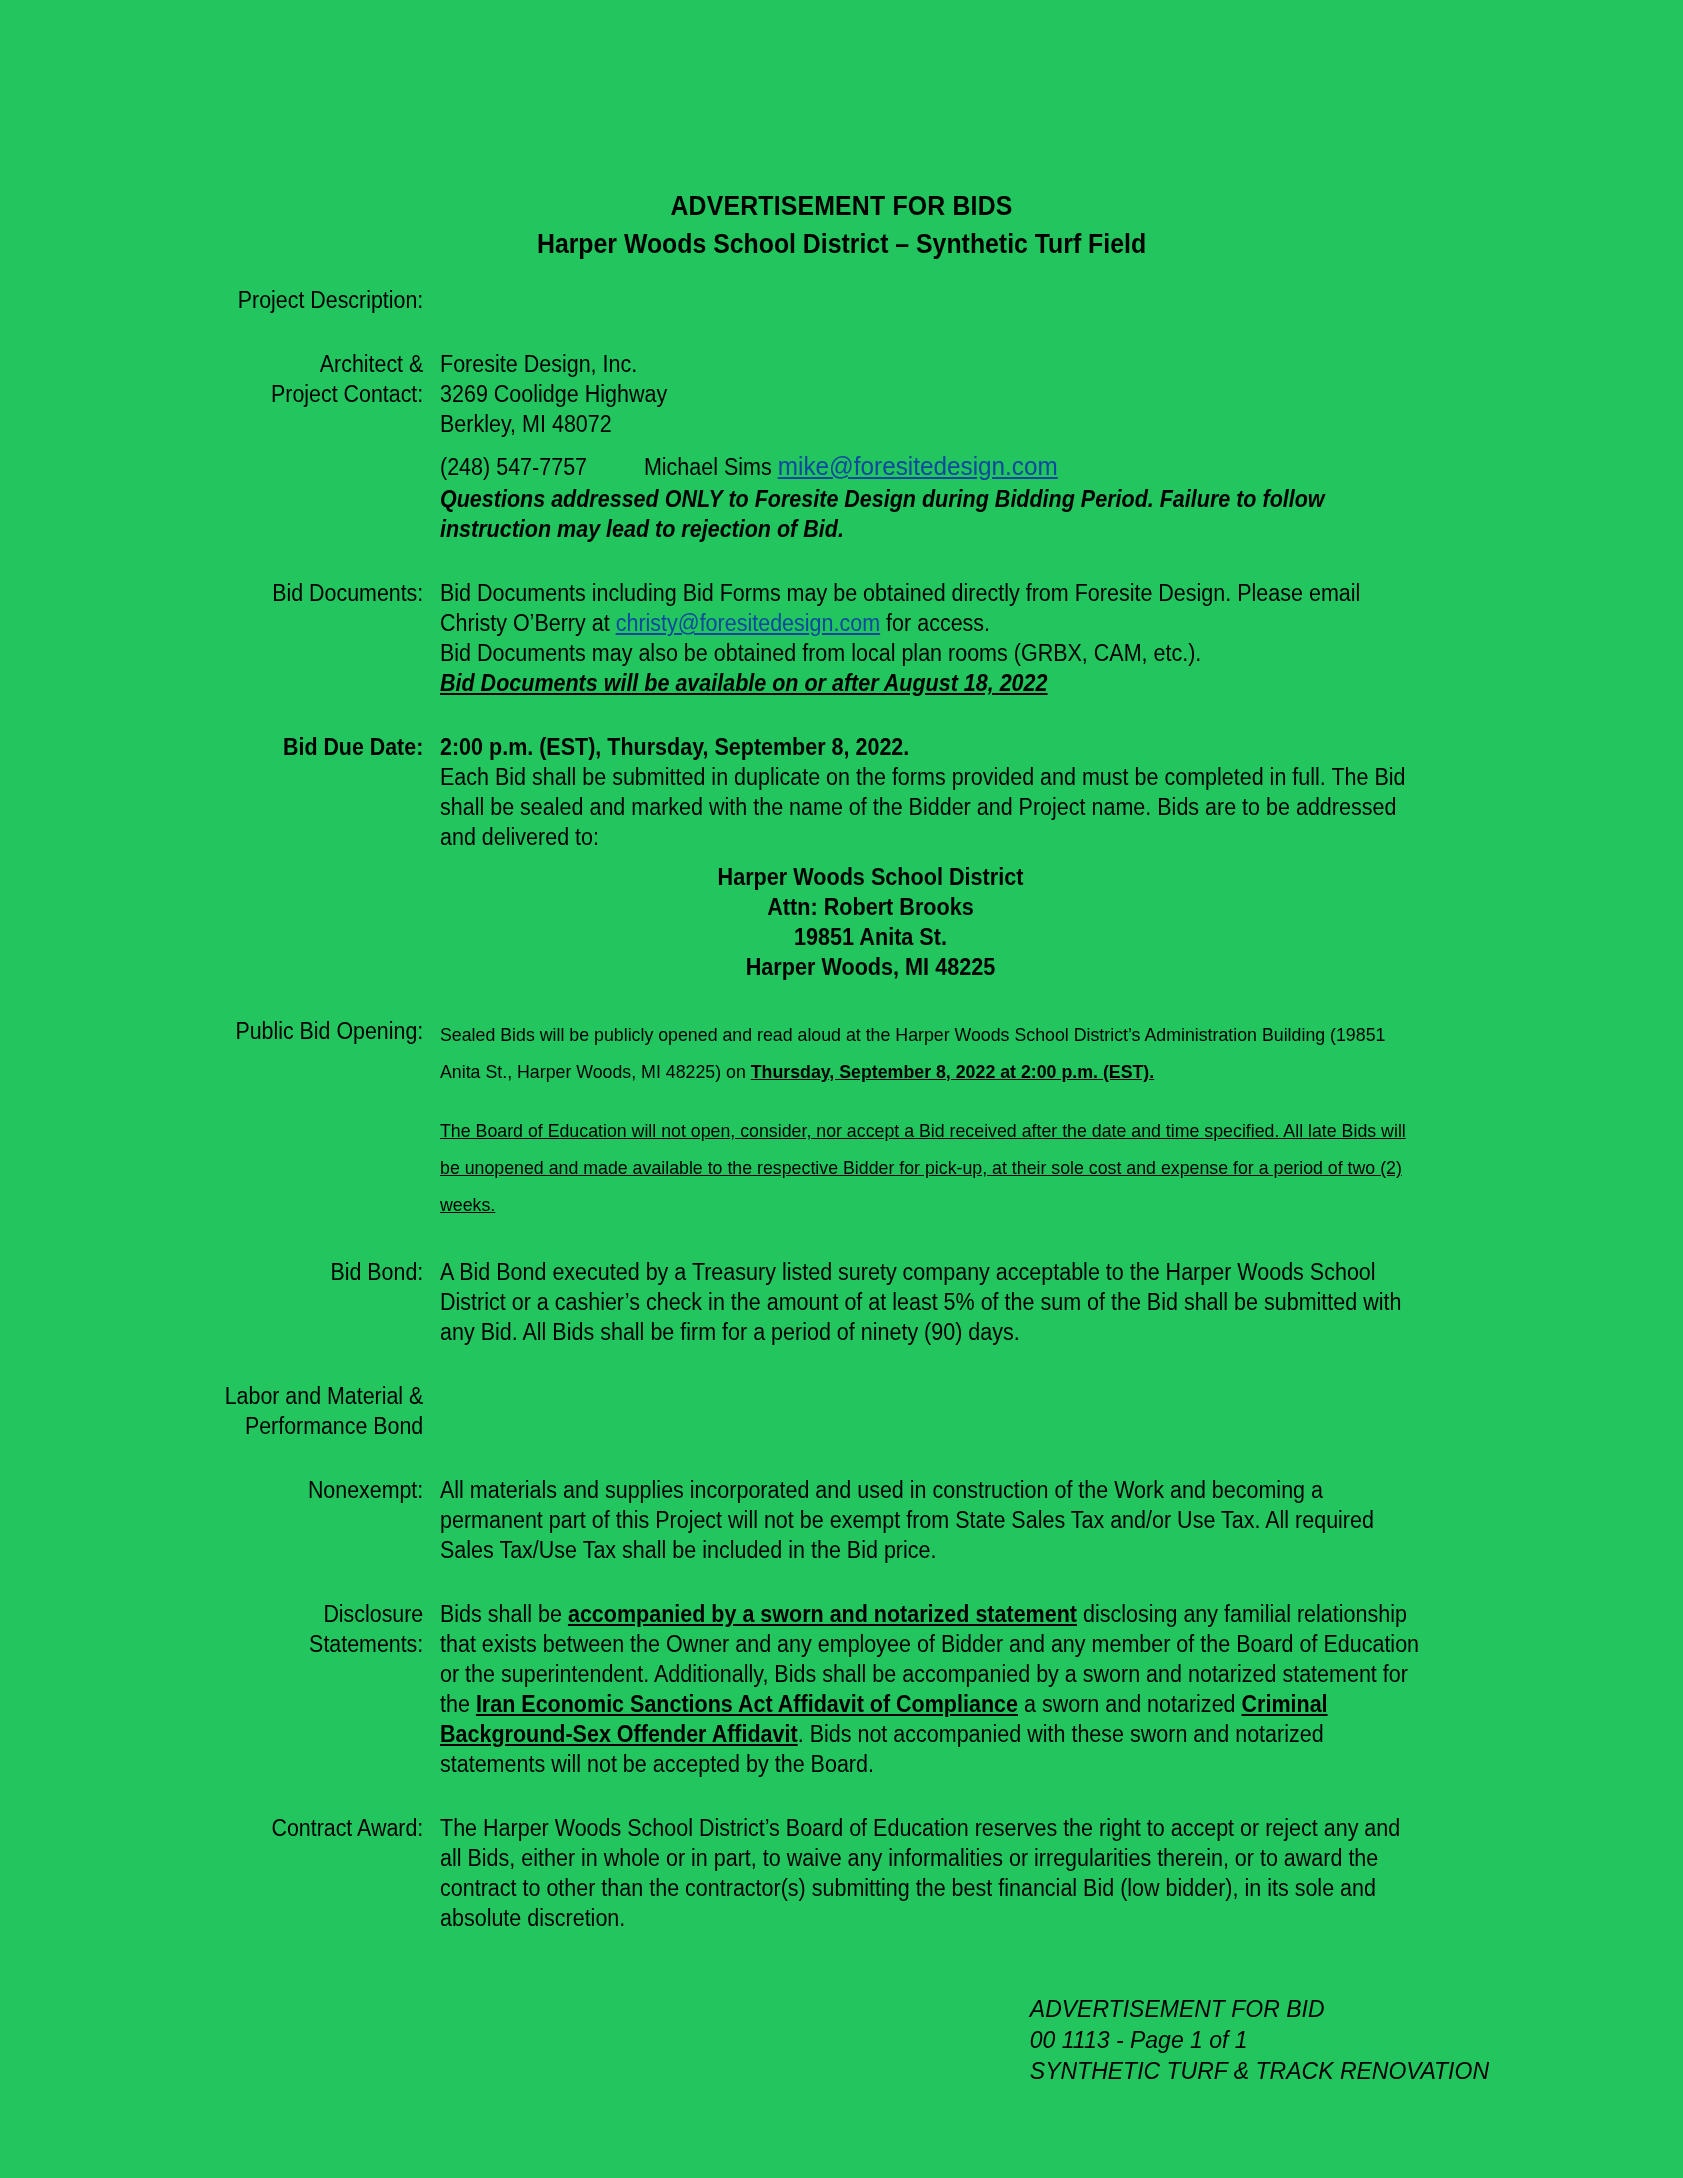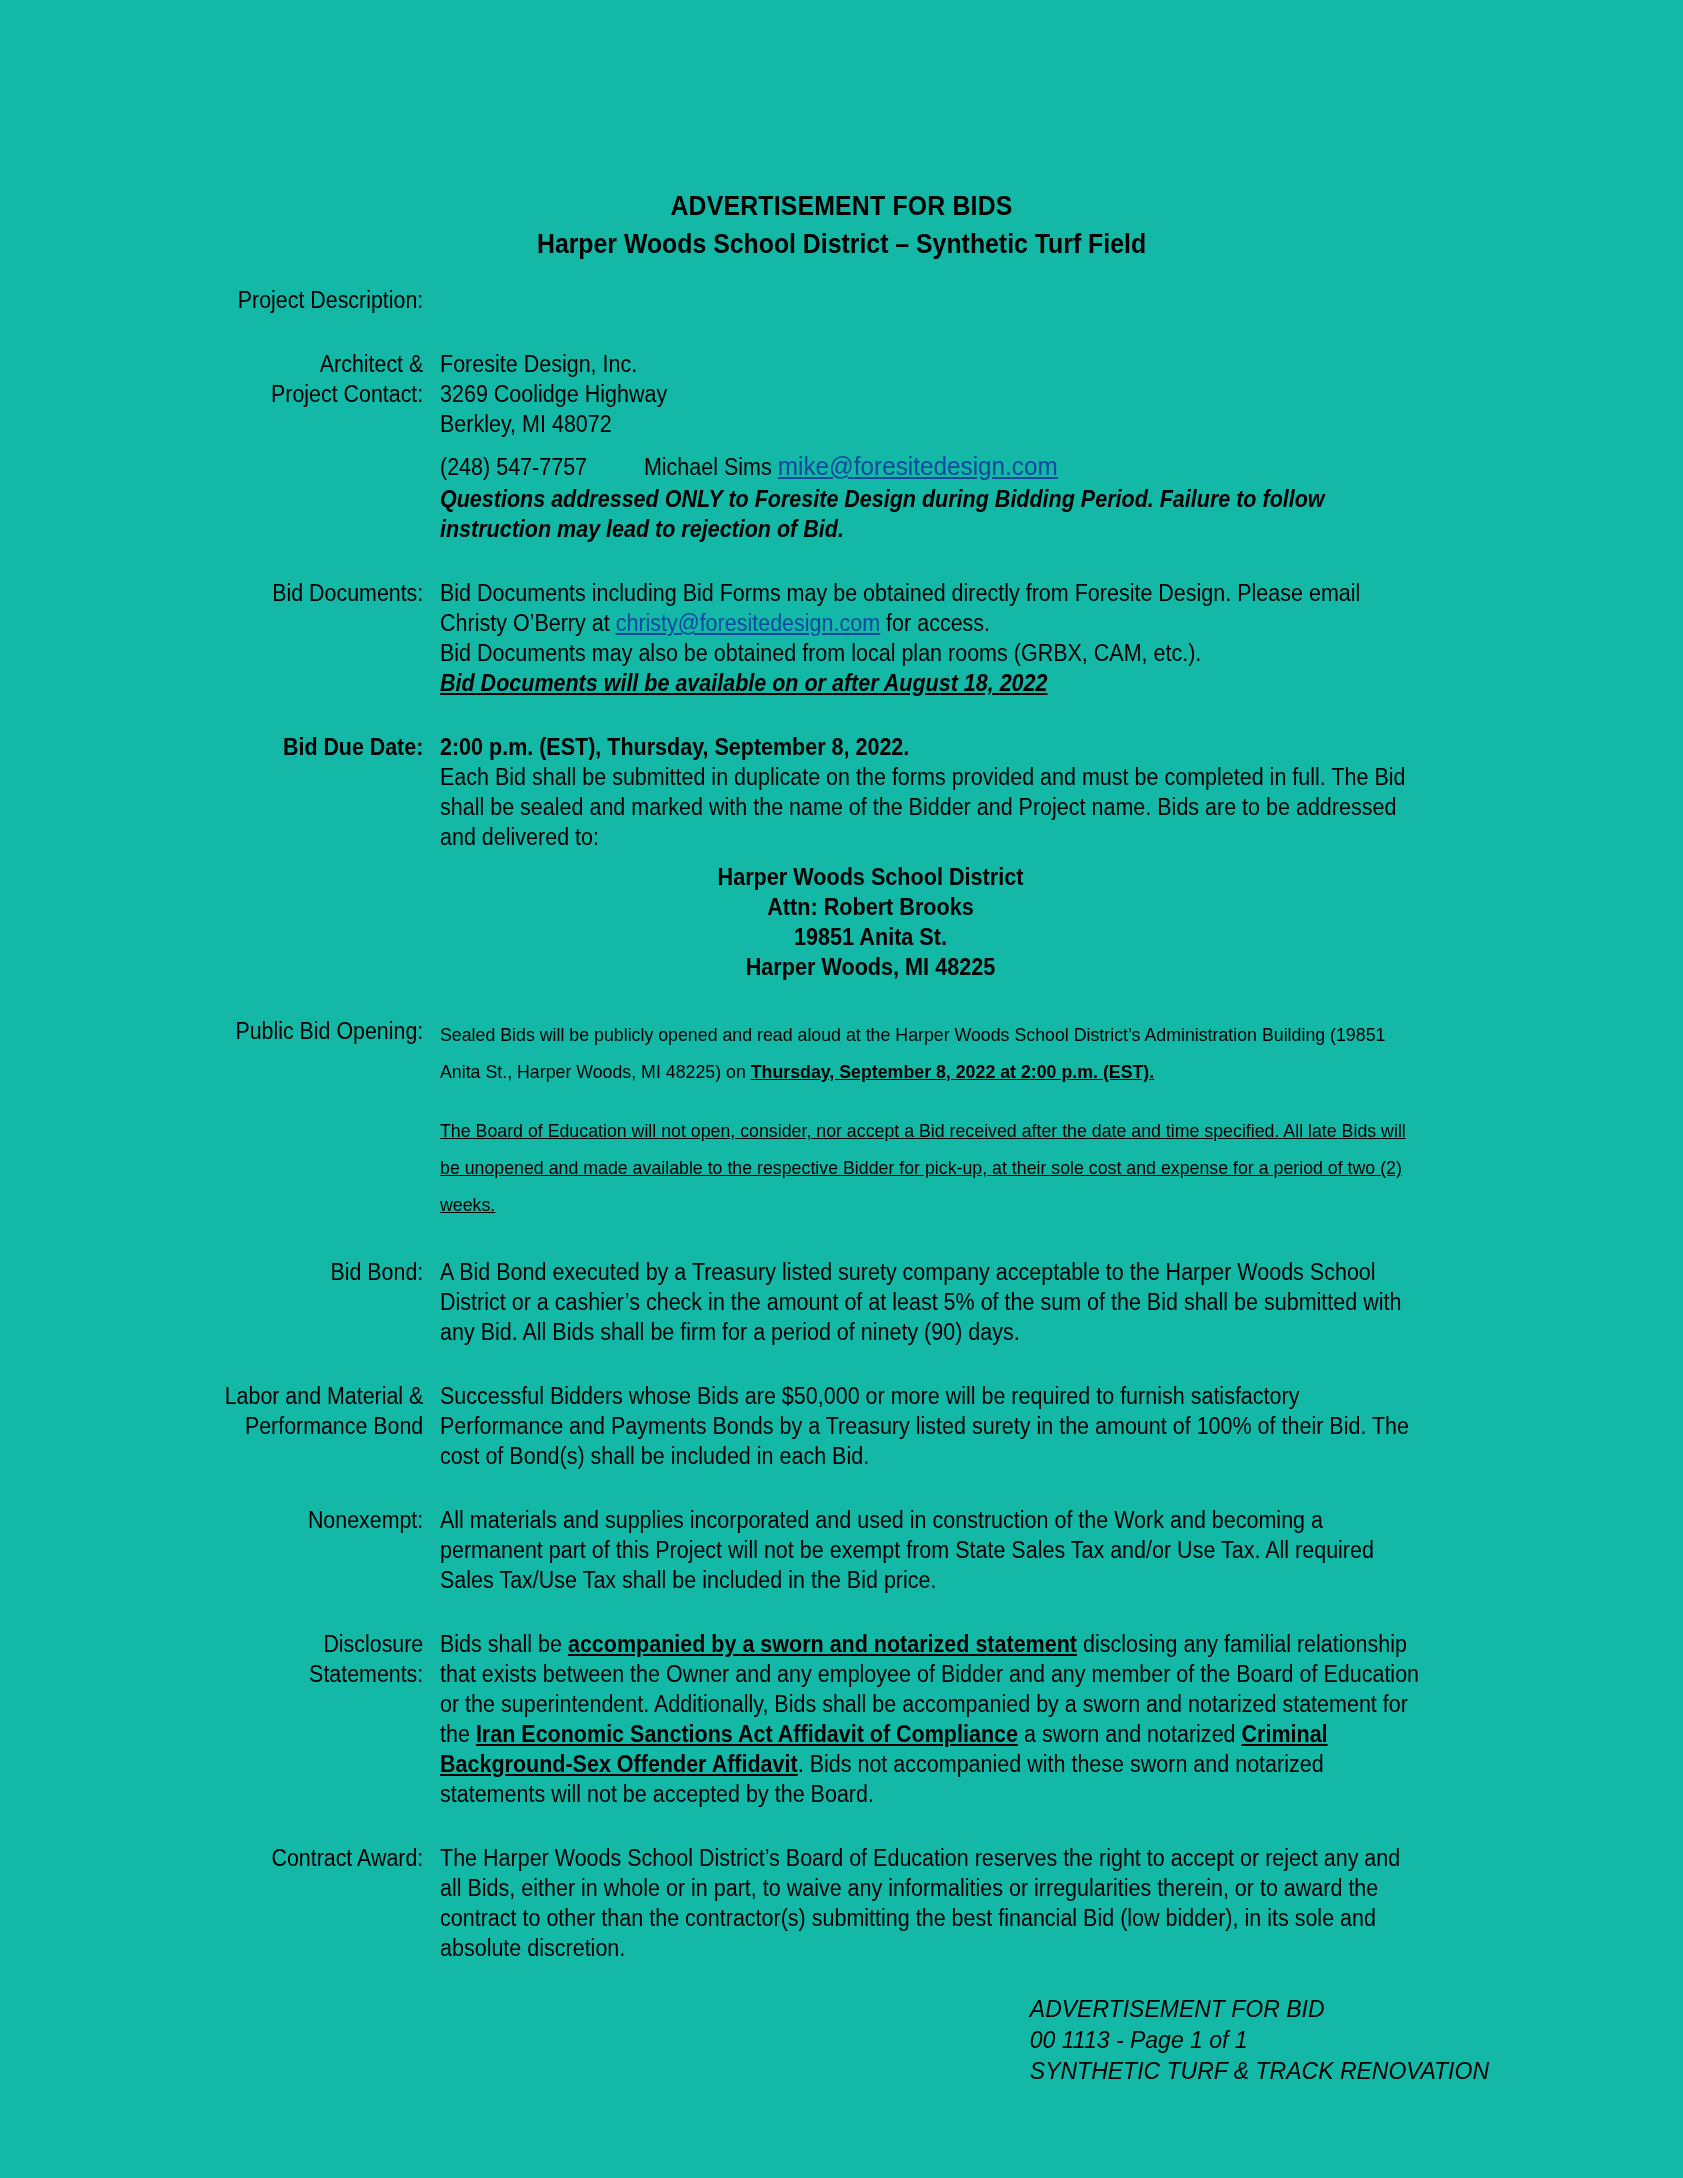--- a/index.html
+++ b/index.html
@@ -4,21 +4,21 @@
 <style>
   html, body {
     margin: 0;
     padding: 0;
     background: #ffffff;
   }
   .page {
     position: relative;
     width: 1683px;
     height: 2178px;
-    background: #14b8a6;
+    background: #22c55e;
     margin: 0 auto;
     font-family: "Liberation Sans", sans-serif;
     color: #000000;
     box-sizing: border-box;
     overflow: hidden;
   }
 
   
   .title-block {
     position: absolute;
@@ -195,23 +195,20 @@
       <div class="body">
         <p>A Bid Bond executed by a Treasury listed surety company acceptable to the Harper Woods School District or a cashier’s check in the amount of at least 5% of the sum of the Bid shall be submitted with any Bid. All Bids shall be firm for a period of ninety (90) days.</p>
       </div>
     </div>
 
     <div class="row row-spacer-lg">
       <div class="label">
         <div>Labor and Material &amp;</div>
         <div>Performance Bond</div>
       </div>
-      <div class="body">
-        <p>Successful Bidders whose Bids are $50,000 or more will be required to furnish satisfactory Performance and Payments Bonds by a Treasury listed surety in the amount of 100% of their Bid. The cost of Bond(s) shall be included in each Bid.</p>
-      </div>
     </div>
 
     <div class="row row-spacer-lg">
       <div class="label">Nonexempt:</div>
       <div class="body">
         <p>All materials and supplies incorporated and used in construction of the Work and becoming a permanent part of this Project will not be exempt from State Sales Tax and/or Use Tax. All required Sales Tax/Use Tax shall be included in the Bid price.</p>
       </div>
     </div>
 
     <div class="row row-spacer-lg">

